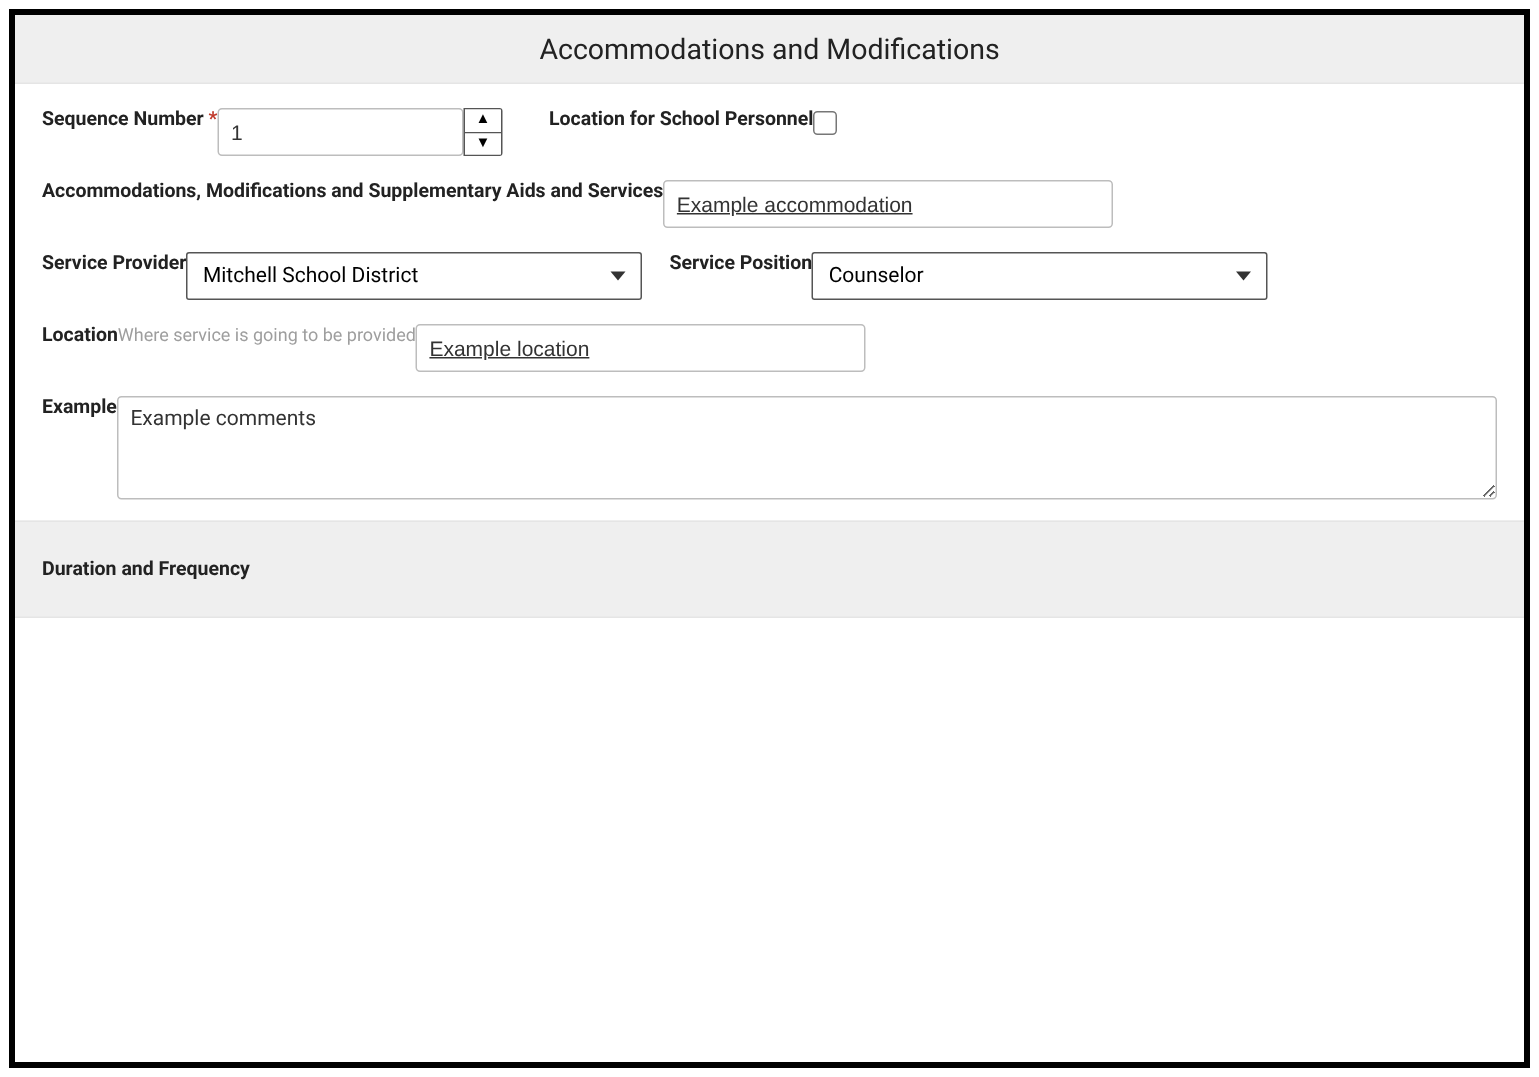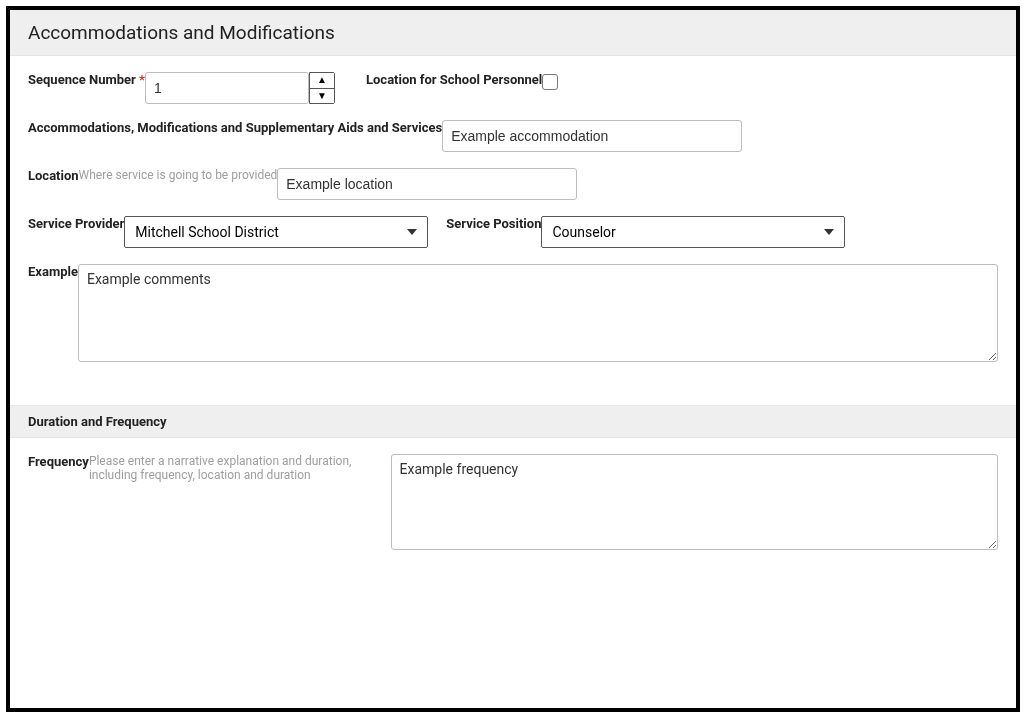--- a/index.html
+++ b/index.html
@@ -15,30 +15,30 @@
     overflow: hidden;
     background: #fff;
   }
   .section-header {
     background: #efefef;
     padding: 11px 18px;
     font-size: 19px;
     font-weight: 400;
     color: #222;
     border-bottom: 1px solid #e5e5e5;
+    text-align: center;
   }
   .sub-header {
     background: #efefef;
-    padding: 8px 18px;
+    padding: 24px 18px;
     font-size: 13px;
     font-weight: 700;
     color: #222;
     border-bottom: 1px solid #e5e5e5;
     border-top: 1px solid #e5e5e5;
-    margin-top: 29px;
   }
   .content {
     padding: 16px 18px 4px 18px;
   }
   .row {
     display: flex;
     gap: 18px;
     margin-bottom: 16px;
     align-items: flex-start;
   }
@@ -138,21 +138,21 @@
     border-top: 6px solid #333;
   }
   .checkbox {
     width: 16px; height: 16px;
     border: 1.5px solid #777;
     border-radius: 3px;
     background: #fff;
     cursor: pointer;
     margin-top: 2px;
   }
-  .w300 { width: 300px; }
+  .w300 { width: 300px; text-decoration: underline; }
   .w304 { width: 304px; }
   .full { width: 100%; }
 </style>
 </head>
 <body>
 
 <div class="outer-frame">
 
   <div class="section-header">
     <span>Accommodations and Modifications</span>
@@ -183,55 +183,48 @@
 
     <div class="row">
       <div class="field full">
         <div class="label">Accommodations, Modifications and Supplementary Aids and Services</div>
         <input type="text" class="textinput w300" value="Example accommodation" style="">
       </div>
     </div>
 
     <div class="row">
       <div class="field">
-        <div class="label">Location</div>
-        <div class="helper">Where service is going to be provided</div>
-        <input type="text" class="textinput w300" value="Example location" style="">
-      </div>
-    </div>
-
-    <div class="row">
-      <div class="field">
         <div class="label">Service Provider</div>
         <div class="select w304">
           <span>Mitchell School District</span>
           <span class="caret"></span>
         </div>
       </div>
       <div class="field">
         <div class="label">Service Position</div>
         <div class="select w304">
           <span>Counselor</span>
           <span class="caret"></span>
         </div>
       </div>
     </div>
 
+    <div class="row">
+      <div class="field">
+        <div class="label">Location</div>
+        <div class="helper">Where service is going to be provided</div>
+        <input type="text" class="textinput w300" value="Example location" style="">
+      </div>
+    </div>
+
     <div class="field full" style="margin-bottom:10px;">
       <div class="label">Example</div>
-      <textarea style="height: 98px;">Example comments</textarea>
+      <textarea style="height: 69px;">Example comments</textarea>
     </div>
 
   </div>
 
   <div class="sub-header">
     <span>Duration and Frequency</span>
   </div>
 
-  <div class="content">
-    <div class="field full">
-      <div class="label">Frequency</div>
-      <div class="helper">Please enter a narrative explanation and duration, including frequency, location and duration</div>
-      <textarea style="height: 96px;">Example frequency</textarea>
-    </div>
-  </div>
 
 </div>
 
 </body></html>

